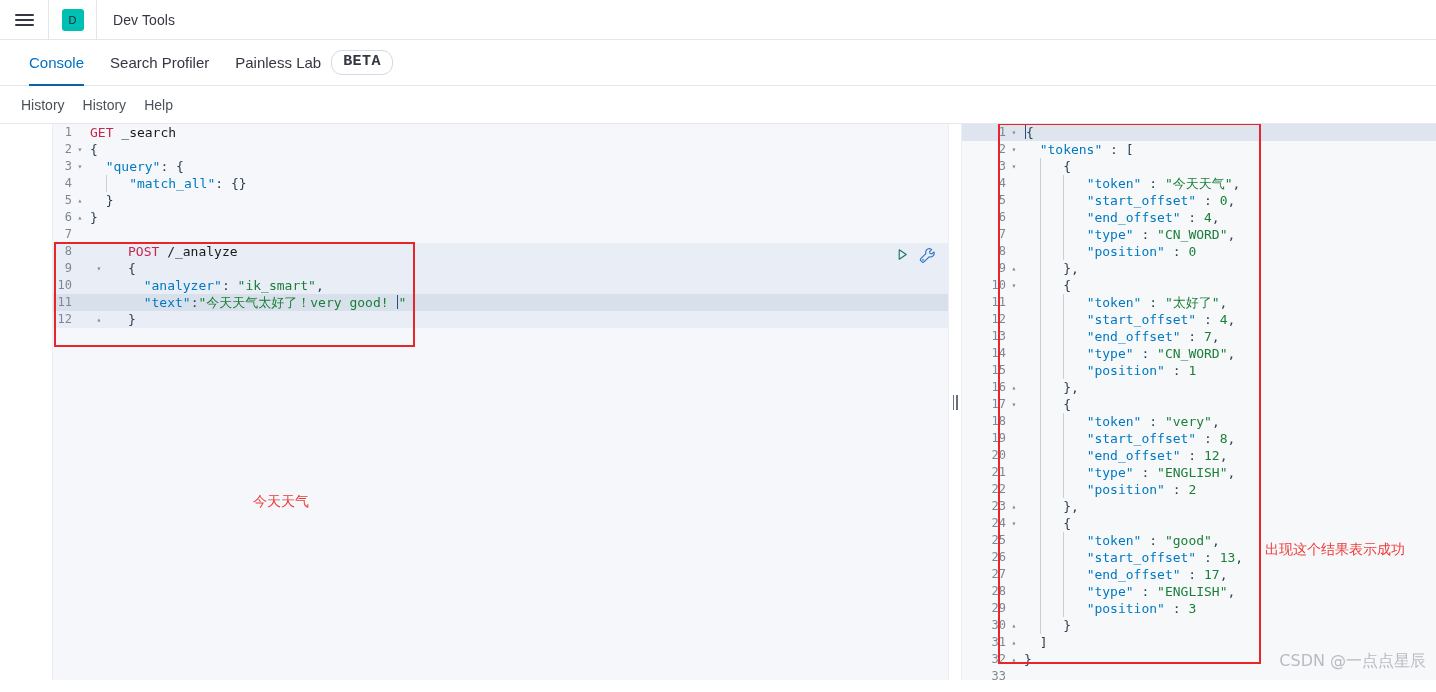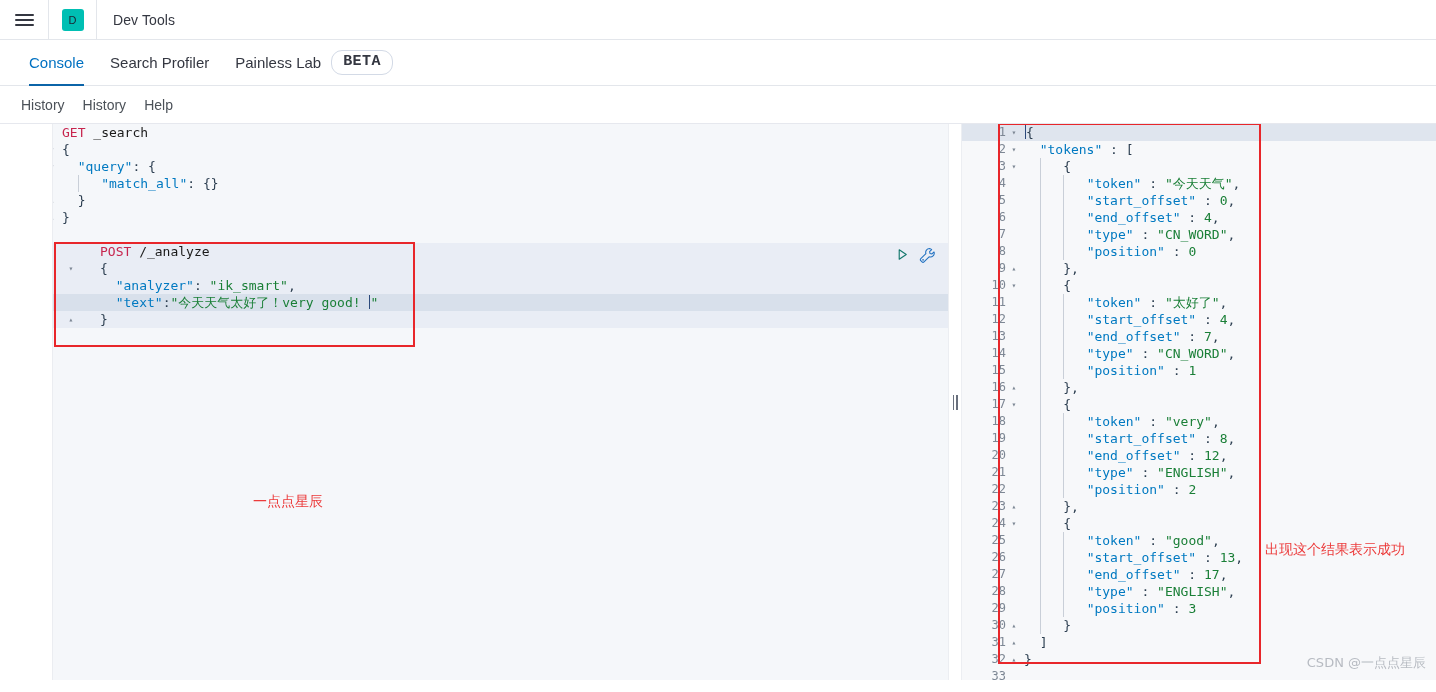--- a/index.html
+++ b/index.html
@@ -175,21 +175,21 @@
     width: 12px; min-width: 12px;
     text-align: center;
     font-size: 8px;
     color: #7d8794;
     user-select: none;
     line-height: 17px;
   }
   .txt { padding-left: 4px; }
 
   
-  .pane-left  .row { background: #f5f7fa; }
+  .pane-left  .row { background: #f5f7fa; padding-left: 28px; }
   .row.req-sel   { background: #e9edf5 !important; gap: 19px; }
   .row.cur-line  { background: #d8e0eb !important; }
 
   .pane-right .row { background: #f7f8fa; }
   .pane-right .row.cur-line { background: #dfe5ee !important; }
 
   
   .iguide {
     display: inline-block;
     border-left: 1px solid #c9cfd8;
@@ -235,21 +235,21 @@
     color: #ec3b3b;
     font-size: 14px;
     font-family: "DejaVu Sans", sans-serif;
     z-index: 6;
     white-space: nowrap;
   }
   .watermark {
     position: absolute;
     right: 10px; bottom: 8px;
     color: #b7bbc2;
-    font-size: 13px;
+    font-size: 16px;
     font-family: "DejaVu Sans", sans-serif;
     z-index: 7;
     white-space: nowrap;
   }
 </style>
 </head>
 <body>
 
 <div class="topbar">
   <div class="hamburger">
@@ -285,21 +285,21 @@
   </div>
 
 <div class="split">
 
   <div class="pane pane-left">
     <div class="leftmargin"></div>
     <div class="code" id="editor-code"><div class="row"><div class="gutter">1</div><div class="fold"></div><div class="txt"><span class="k-method">GET </span><span class="k-url">_search</span></div></div><div class="row"><div class="gutter">2</div><div class="fold">▾</div><div class="txt"><span class="k-punc">{</span></div></div><div class="row"><div class="gutter">3</div><div class="fold">▾</div><div class="txt"><span class="k-punc">  </span><span class="k-key">"query"</span><span class="k-punc">: {</span></div></div><div class="row"><div class="gutter">4</div><div class="fold"></div><div class="txt"><span class="k-punc">  </span><span class="iguide">&nbsp;</span><span class="k-punc">  </span><span class="k-key">"match_all"</span><span class="k-punc">: {}</span></div></div><div class="row"><div class="gutter">5</div><div class="fold">▴</div><div class="txt"><span class="k-punc">  }</span></div></div><div class="row"><div class="gutter">6</div><div class="fold">▴</div><div class="txt"><span class="k-punc">}</span></div></div><div class="row"><div class="gutter">7</div><div class="fold"></div><div class="txt"><span class="k-punc"></span></div></div><div class="row req-sel"><div class="gutter">8</div><div class="fold"></div><div class="txt"><span class="k-method">POST </span><span class="k-url">/_analyze</span></div></div><div class="row req-sel"><div class="gutter">9</div><div class="fold">▾</div><div class="txt"><span class="k-punc">{</span></div></div><div class="row req-sel"><div class="gutter">10</div><div class="fold"></div><div class="txt"><span class="k-punc">  </span><span class="k-key">"analyzer"</span><span class="k-punc">: </span><span class="k-str">"ik_smart"</span><span class="k-punc">,</span></div></div><div class="row req-sel cur-line"><div class="gutter">11</div><div class="fold"></div><div class="txt"><span class="k-punc">  </span><span class="k-key">"text"</span><span class="k-punc">:</span><span class="k-str">"今天天气太好了！very good! </span><span class="caret"></span><span class="k-str">"</span></div></div><div class="row req-sel"><div class="gutter">12</div><div class="fold">▴</div><div class="txt"><span class="k-punc">}</span></div></div></div>
 
     <div class="redbox" style="left:54px; top:118px; width:361px; height:105px;"></div>
 
-    <div class="rednote" style="left:253px; top:369px;">一点点星辰</div>
+    <div class="rednote" style="left:253px; top:369px;">今天天气</div>
 
     <div class="actions">
       <span class="act">
         <svg width="15" height="15" viewBox="0 0 16 16">
           <path d="M4.5 3 L12 8 L4.5 13 Z" fill="none" stroke="#12776b" stroke-width="1.2" stroke-linejoin="round"></path>
         </svg>
       </span>
       <span class="act">
         <svg width="17" height="17" viewBox="0 0 18 18">
           <path d="M11.2 1.6a4.1 4.1 0 0 0-3.9 5.4L1.9 12.4a1.5 1.5 0 0 0 0 2.1l1.3 1.3a1.5 1.5 0 0 0 2.1 0l5.4-5.4a4.1 4.1 0 0 0 5.2-5.2l-2.2 2.2-2-.5-.5-2 2.2-2.2a4 4 0 0 0-2.2-1.1z" fill="none" stroke="#1f70c1" stroke-width="1.1" stroke-linejoin="round"></path>

